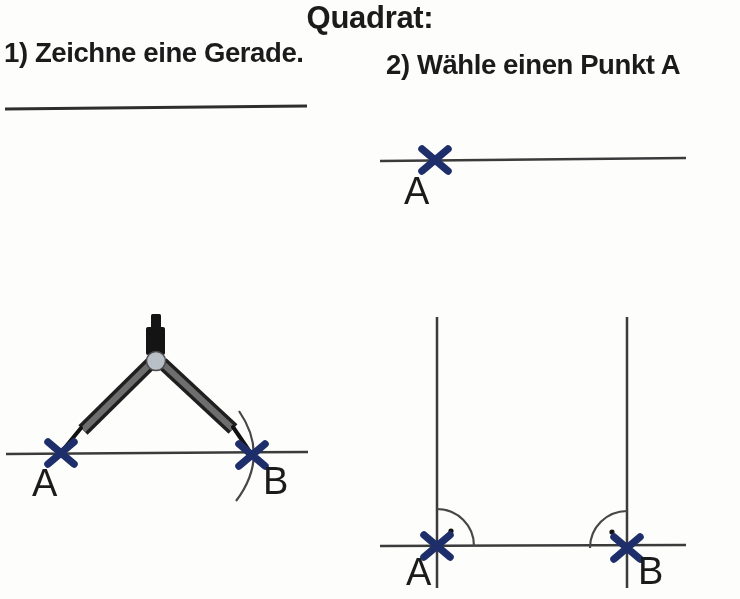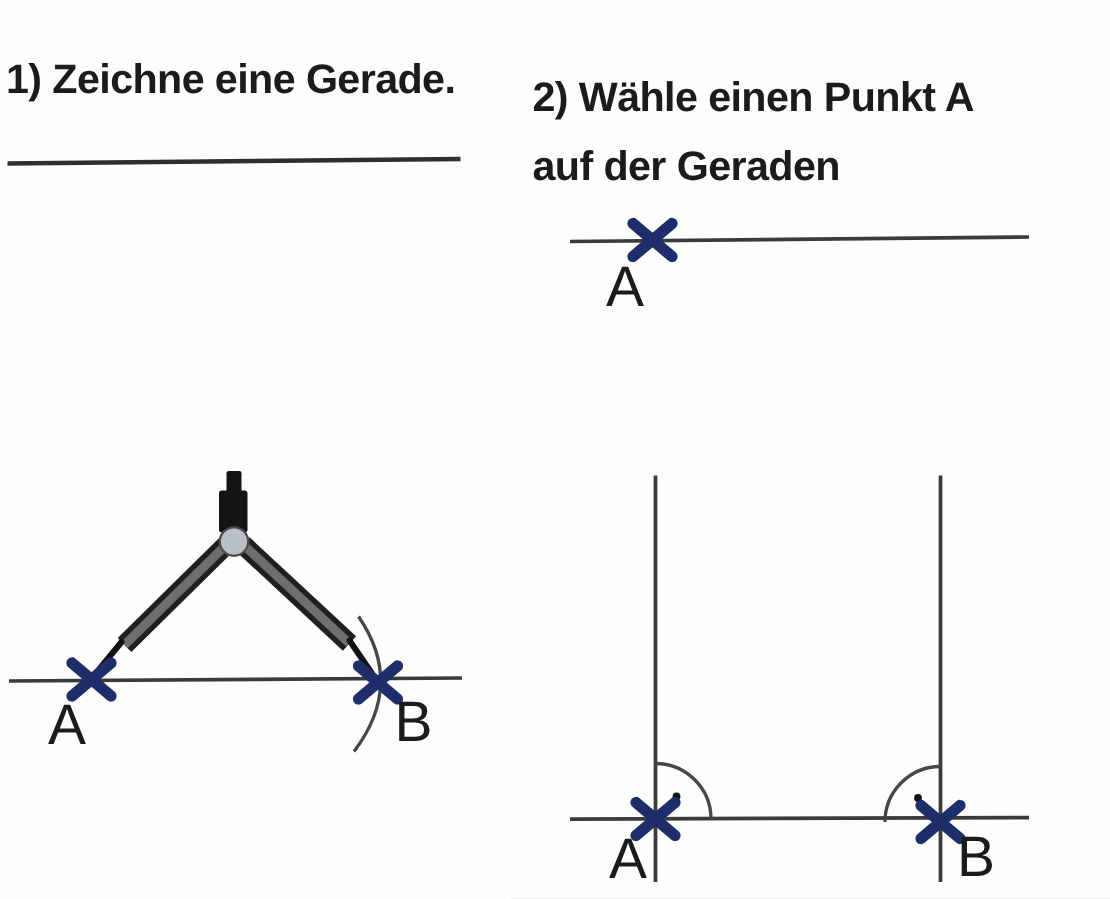--- a/index.html
+++ b/index.html
@@ -27,21 +27,21 @@
     position: absolute;
     font-size: 27.5px;
     font-weight: 700;
     letter-spacing: -0.4px;
     line-height: 46px;
     white-space: nowrap;
     color: #1b1b1b;
   }
   .step-text div { height: 46px; }
   .step1-text { left: 4px;  top: 30px; }
-  .step2-text { left: 355px; top: 42px; }
+  .step2-text { left: 386px; top: 42px; }
   .step3-text { left: 4px;  top: 214px; }
   .step4-text { left: 377px; top: 214px; }
   .diagram-layer {
     position: absolute;
     left: 0; top: 0;
     width: 740px;
     height: 599px;
   }
   .diagram-layer text {
     font-family: "Liberation Sans", sans-serif;
@@ -51,28 +51,28 @@
   }
   .construction-line { stroke: #3b3b3b; stroke-width: 2.5; fill: none; }
   .arc-line { stroke: #474747; stroke-width: 2.2; fill: none; }
   .point-x { stroke-width: 7.5; stroke-linecap: round; fill: none; }
 </style>
 </head>
 <body>
 
 <div class="page">
 
+  <h1 class="title">Quadrat:</h1>
 
   <div class="step-text step1-text">
     <div>1) Zeichne eine Gerade.</div>
   </div>
 
   <div class="step-text step2-text">
     <div>2) Wähle einen Punkt A</div>
-    <div>auf der Geraden</div>
   </div>
 
 
 
   <svg class="diagram-layer" viewBox="0 0 740 599">
 
     <g>
       <path d="M 5 109 L 307 106" stroke="#2e2e2e" stroke-width="3" fill="none"></path>
     </g>
 

